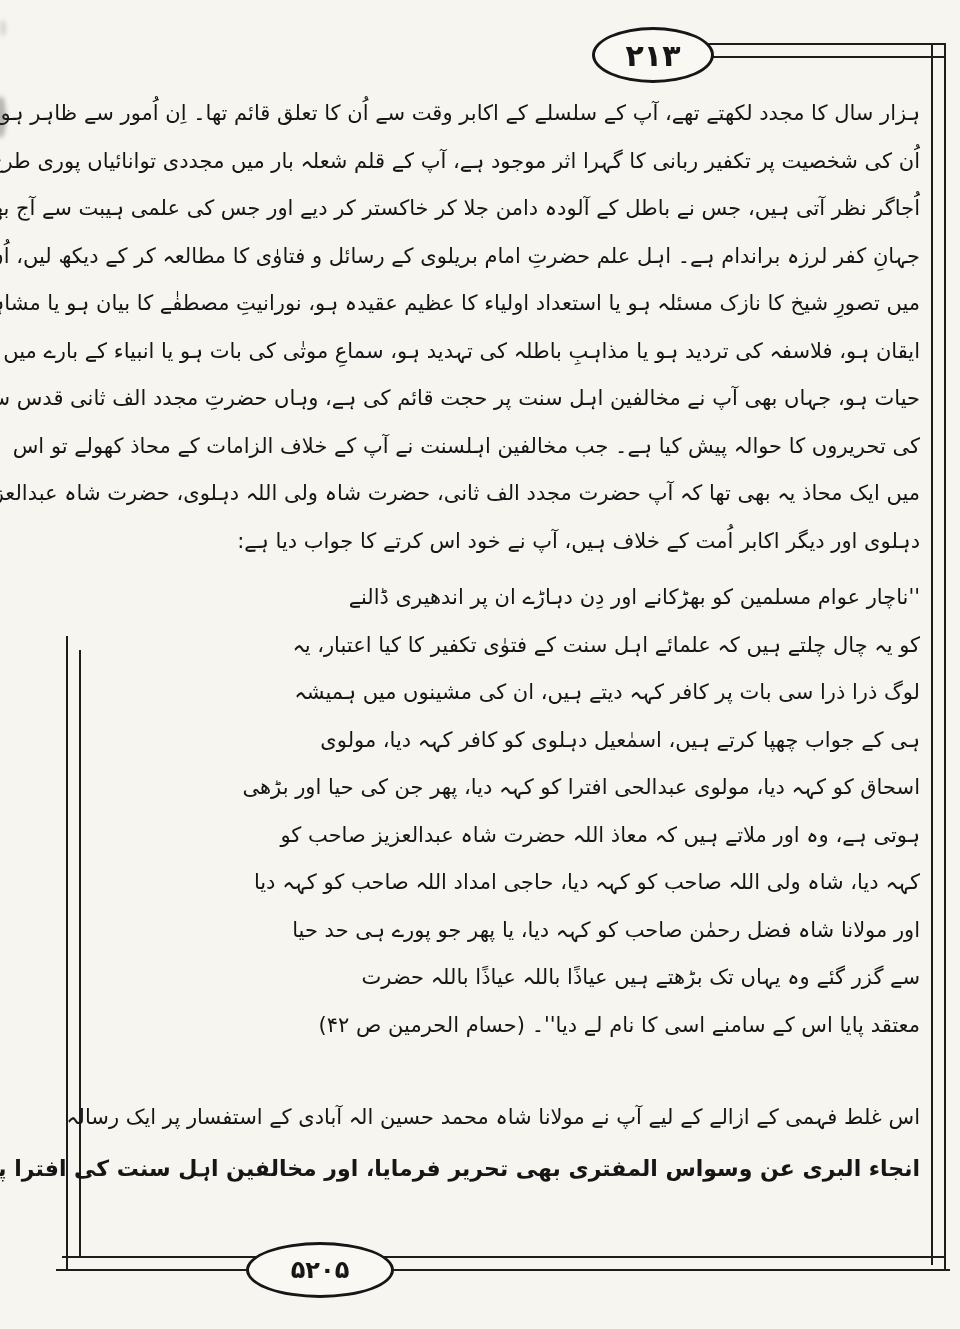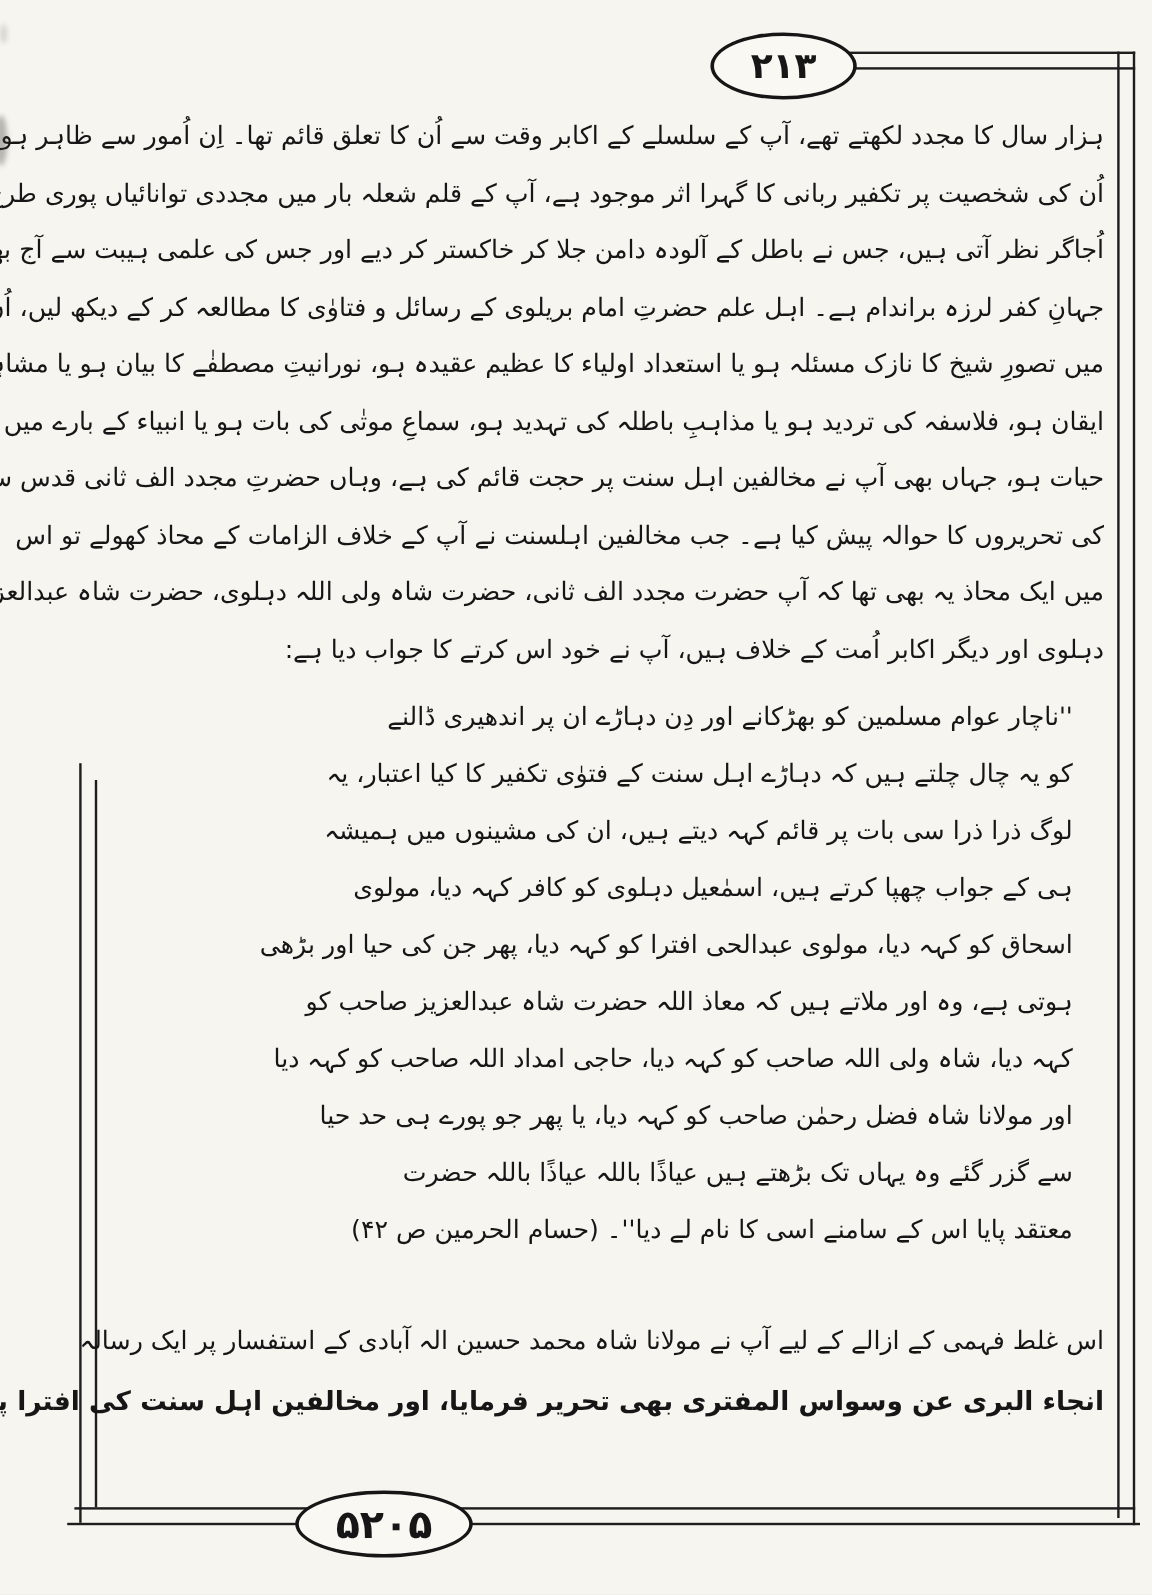--- a/index.html
+++ b/index.html
@@ -36,40 +36,40 @@
     font-weight: bold;
     z-index: 5;
     letter-spacing: 2px;
   }
   .cartouche.top {
     left: 592px; top: 27px; width: 116px; height: 50px;
     font-size: 30px;
   }
   .cartouche.bottom {
     left: 246px; top: 1242px; width: 142px; height: 50px;
-    font-size: 33px;
+    font-size: 24px;
   }
   
   .urdu-block {
     position: absolute;
     direction: rtl;
     text-align: right;
     white-space: nowrap;
     font-size: 21px;
   }
   .urdu-block .line {
     height: 47.5px;
     line-height: 47.5px;
     overflow: visible;
   }
   .block-main {
     top: 90px; right: 40px; width: 838px;
   }
   .block-quote {
-    top: 574px; right: 66px; width: 665px;
+    top: 574px; right: 40px; width: 665px;
   }
   .block-closing {
     top: 1092px; right: 40px; width: 838px;
   }
   .block-closing .line { height: 51px; line-height: 51px; }
   .block-closing .line.emphasis {
     font-weight: bold;
     font-size: 22px;
   }
   
@@ -111,22 +111,22 @@
     <div class="line">میں تصورِ شیخ کا نازک مسئلہ ہو یا استعداد اولیاء کا عظیم عقیدہ ہو، نورانیتِ مصطفٰے کا بیان ہو یا مشاہدہ مصطفٰے کا</div>
     <div class="line">ایقان ہو، فلاسفہ کی تردید ہو یا مذاہبِ باطلہ کی تہدید ہو، سماعِ موتٰی کی بات ہو یا انبیاء کے بارے میں عقیدہ</div>
     <div class="line">حیات ہو، جہاں بھی آپ نے مخالفین اہل سنت پر حجت قائم کی ہے، وہاں حضرتِ مجدد الف ثانی قدس سرہٗ</div>
     <div class="line">کی تحریروں کا حوالہ پیش کیا ہے۔ جب مخالفین اہلسنت نے آپ کے خلاف الزامات کے محاذ کھولے تو اس</div>
     <div class="line">میں ایک محاذ یہ بھی تھا کہ آپ حضرت مجدد الف ثانی، حضرت شاہ ولی اللہ دہلوی، حضرت شاہ عبدالعزیز</div>
     <div class="line">دہلوی اور دیگر اکابر اُمت کے خلاف ہیں، آپ نے خود اس کرتے کا جواب دیا ہے:</div>
   </div>
 
   <div class="urdu-block block-quote">
     <div class="line">''ناچار عوام مسلمین کو بھڑکانے اور دِن دہاڑے ان پر اندھیری ڈالنے</div>
-    <div class="line">کو یہ چال چلتے ہیں کہ دہاڑے اہل سنت کے فتوٰی تکفیر کا کیا اعتبار، یہ</div>
-    <div class="line">لوگ ذرا ذرا سی بات پر قائم کہہ دیتے ہیں، ان کی مشینوں میں ہمیشہ</div>
+    <div class="line">کو یہ چال چلتے ہیں کہ علمائے اہل سنت کے فتوٰی تکفیر کا کیا اعتبار، یہ</div>
+    <div class="line">لوگ ذرا ذرا سی بات پر کافر کہہ دیتے ہیں، ان کی مشینوں میں ہمیشہ</div>
     <div class="line">ہی کے جواب چھپا کرتے ہیں، اسمٰعیل دہلوی کو کافر کہہ دیا، مولوی</div>
     <div class="line">اسحاق کو کہہ دیا، مولوی عبدالحی افترا کو کہہ دیا، پھر جن کی حیا اور بڑھی</div>
     <div class="line">ہوتی ہے، وہ اور ملاتے ہیں کہ معاذ اللہ حضرت شاہ عبدالعزیز صاحب کو</div>
     <div class="line">کہہ دیا، شاہ ولی اللہ صاحب کو کہہ دیا، حاجی امداد اللہ صاحب کو کہہ دیا</div>
     <div class="line">اور مولانا شاہ فضل رحمٰن صاحب کو کہہ دیا، یا پھر جو پورے ہی حد حیا</div>
     <div class="line">سے گزر گئے وہ یہاں تک بڑھتے ہیں عیاذًا باللہ عیاذًا باللہ حضرت</div>
     <div class="line">معتقد پایا اس کے سامنے اسی کا نام لے دیا''۔ (حسام الحرمین ص ۴۲)</div>
   </div>
 
   <div class="urdu-block block-closing">

